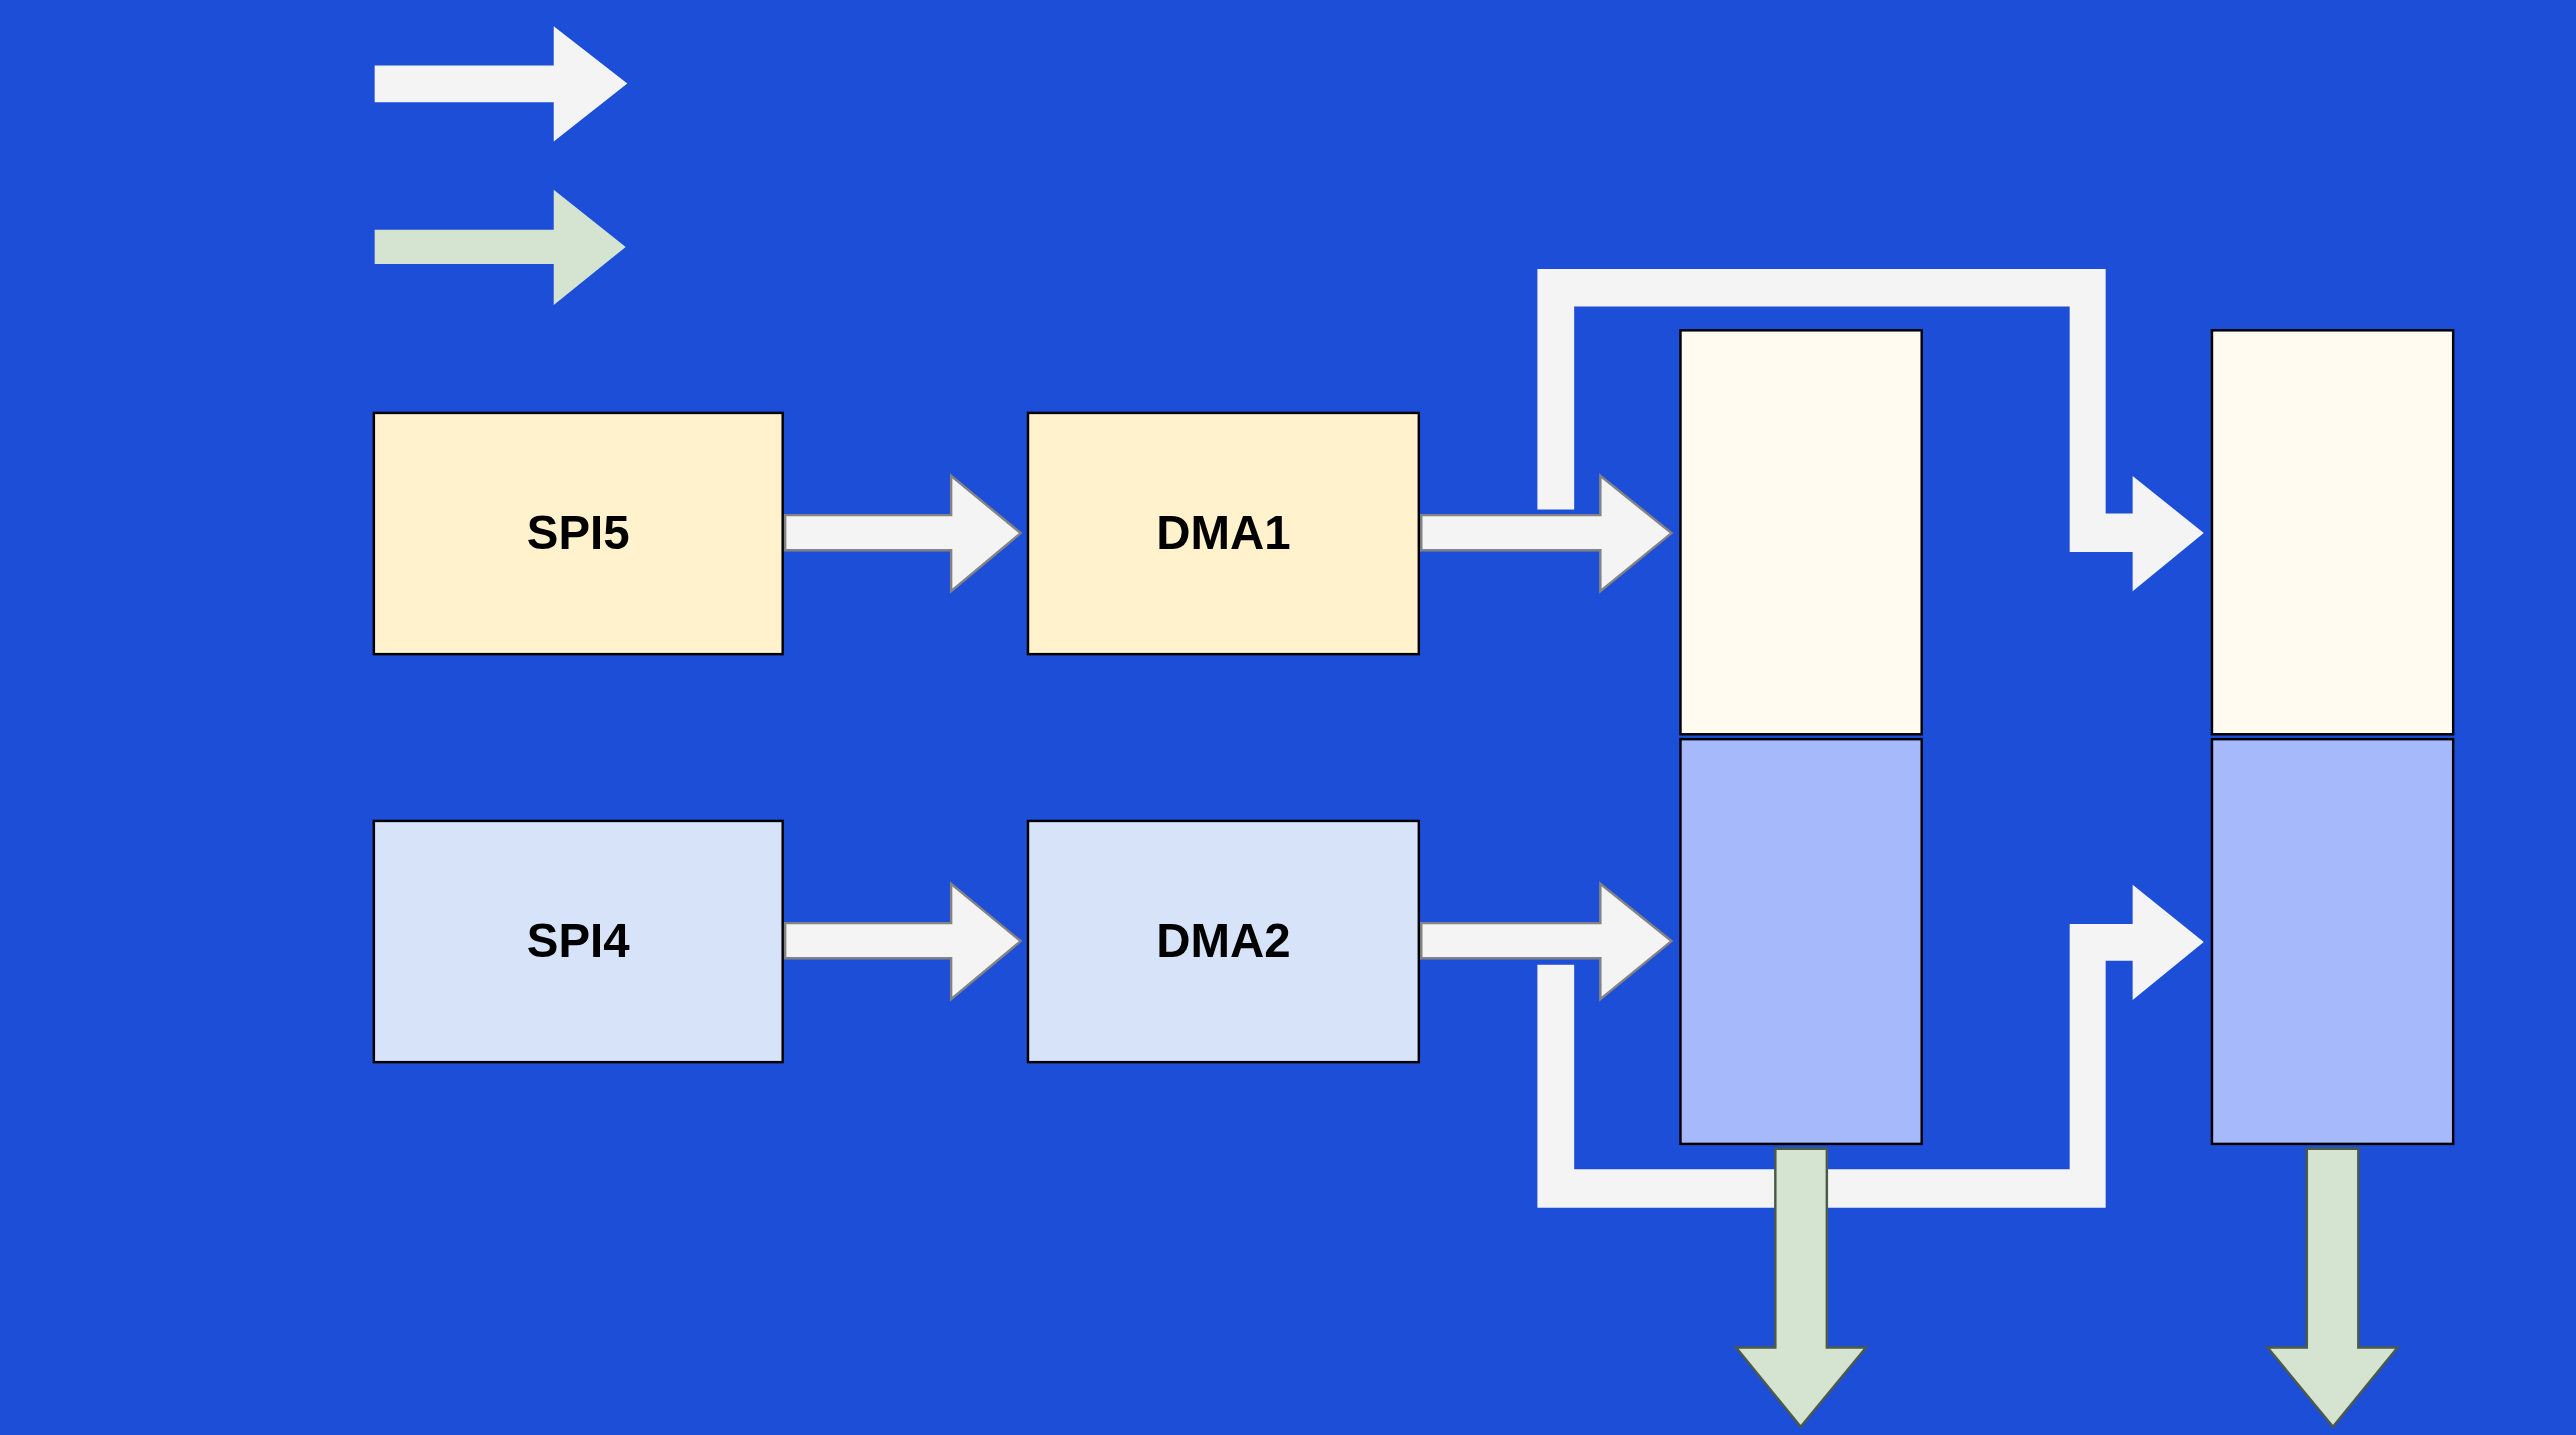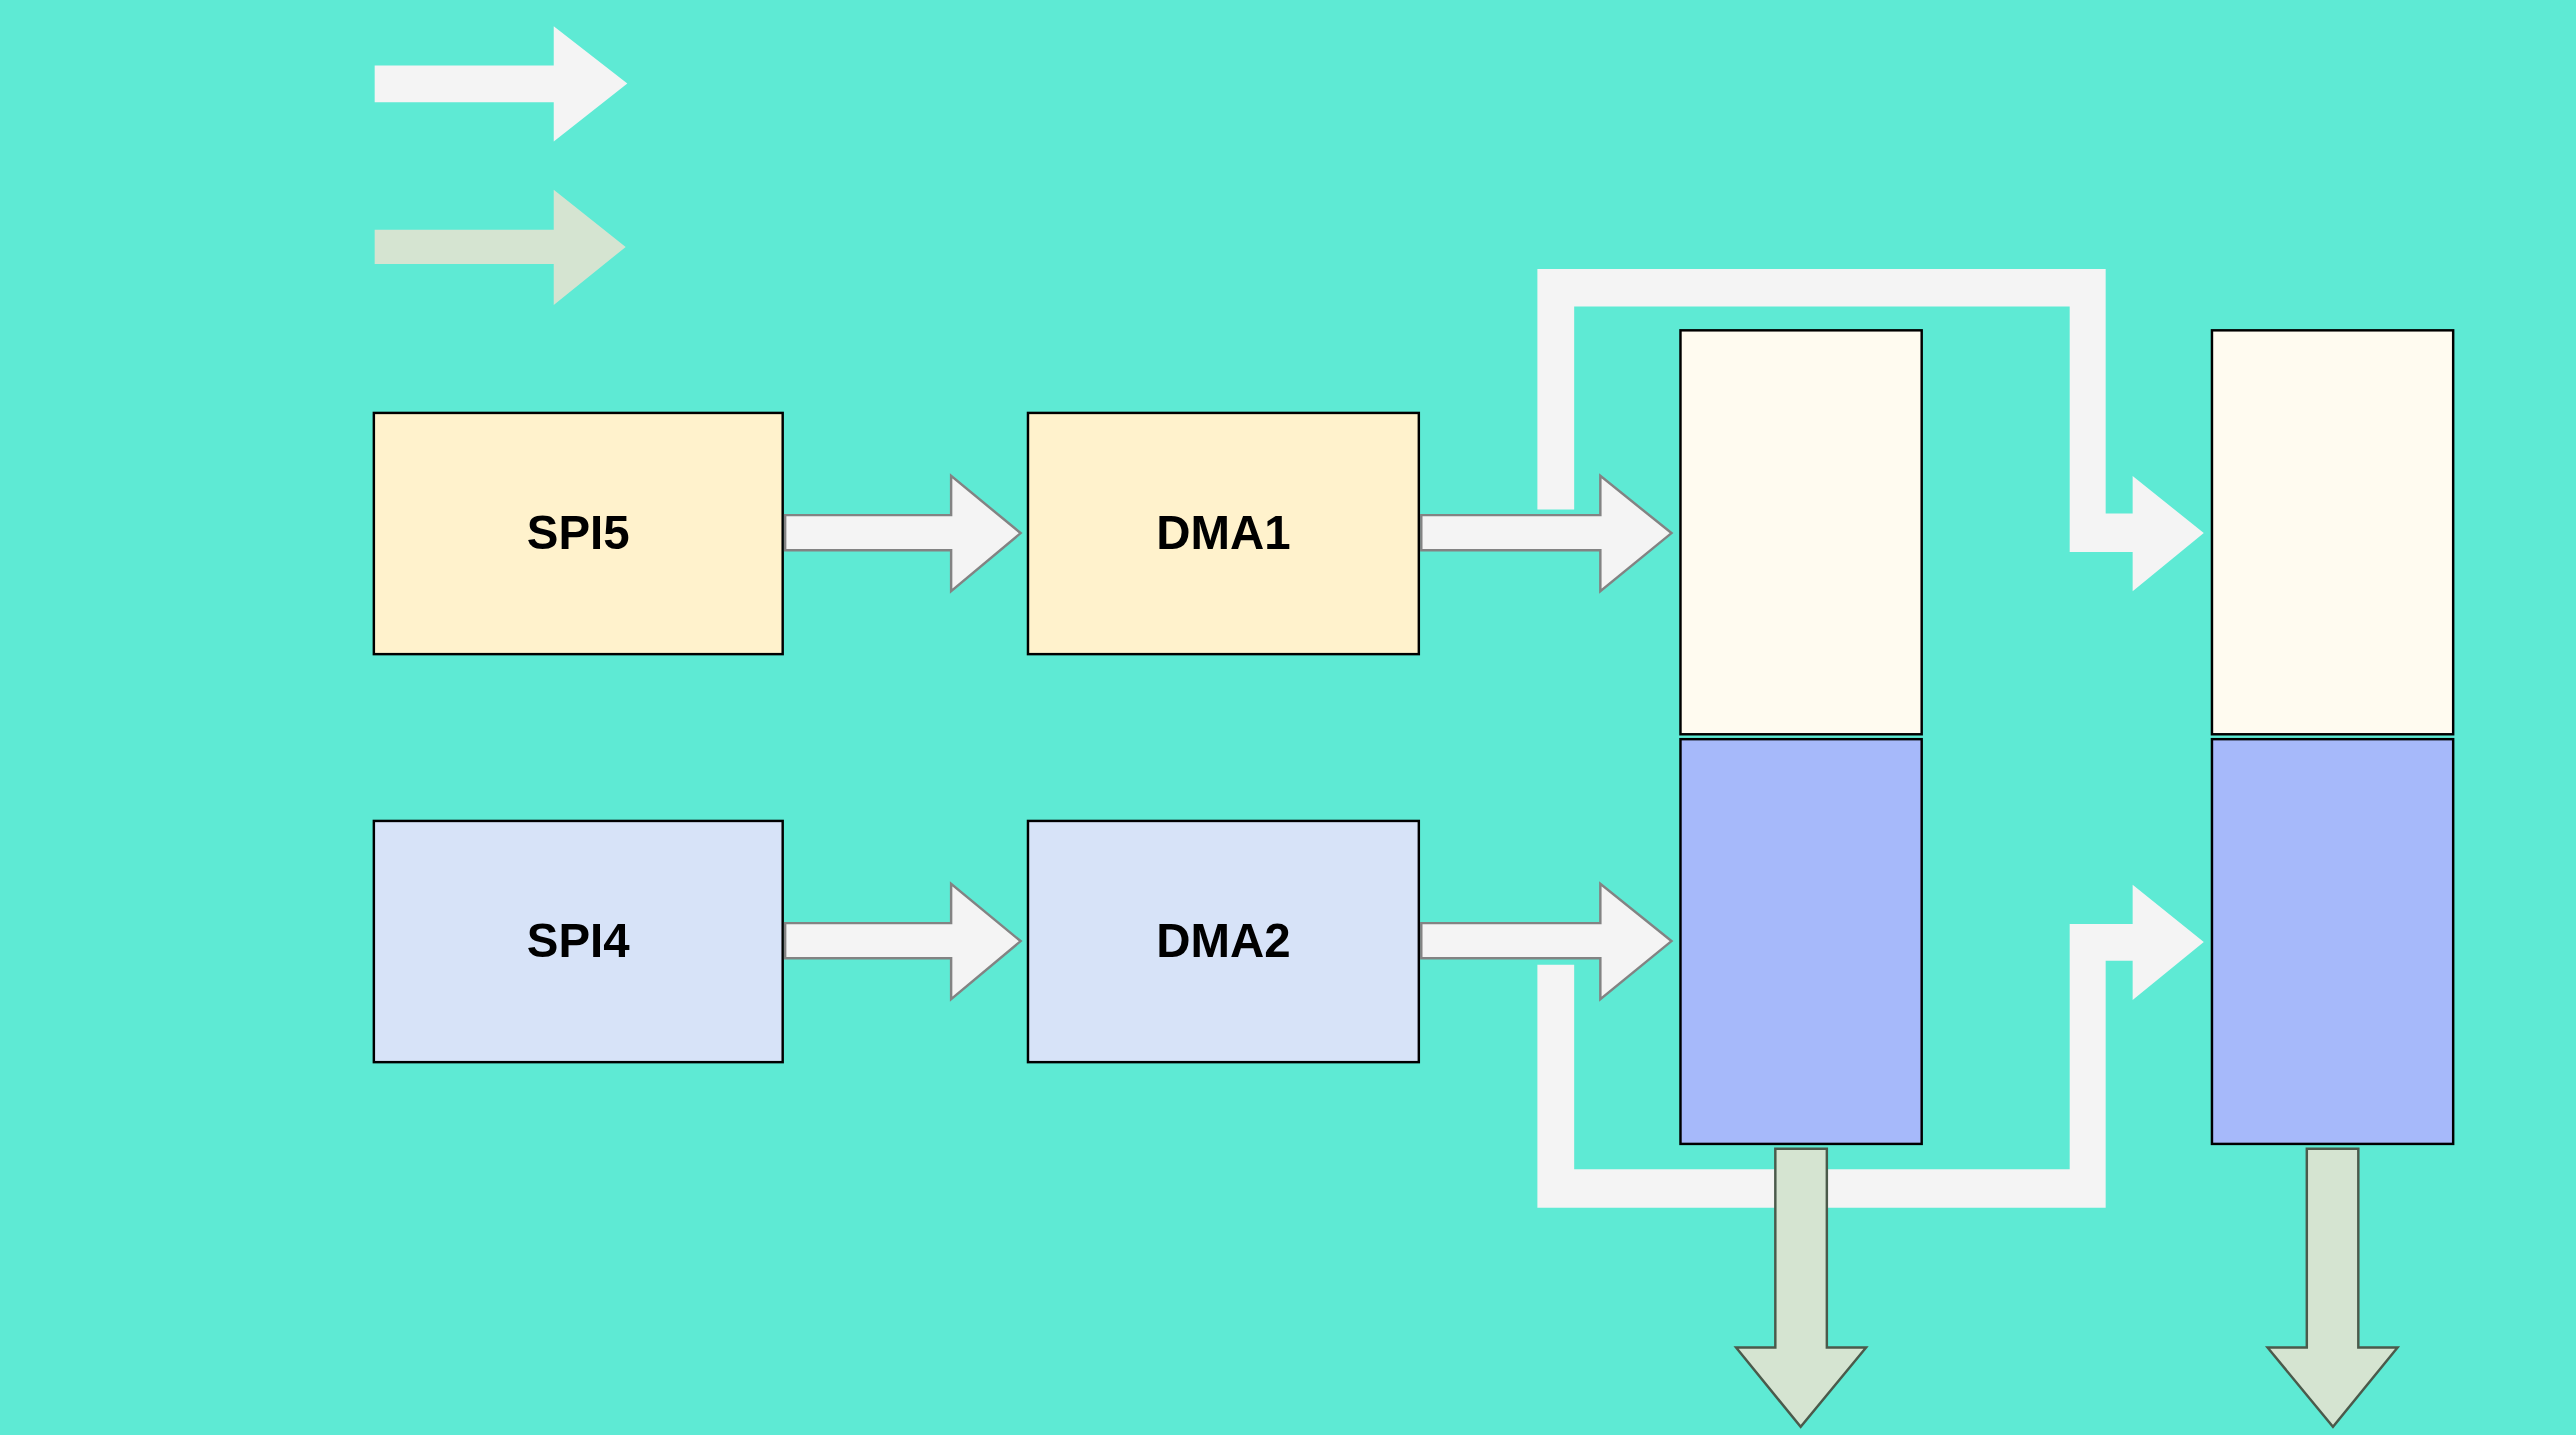--- a/index.html
+++ b/index.html
@@ -4,21 +4,21 @@
 <style>
   html, body {
     margin: 0;
     padding: 0;
     background: #000000;
   }
   .stage {
     position: relative;
     width: 2576px;
     height: 1435px;
-    background: #5eead4;
+    background: #1d4ed8;
     overflow: hidden;
     font-family: "Liberation Sans", sans-serif;
   }
   svg { display: block; }
   .node-label {
     font-family: "Liberation Sans", sans-serif;
     font-weight: bold;
     font-size: 58px;
     fill: #000000;
   }

